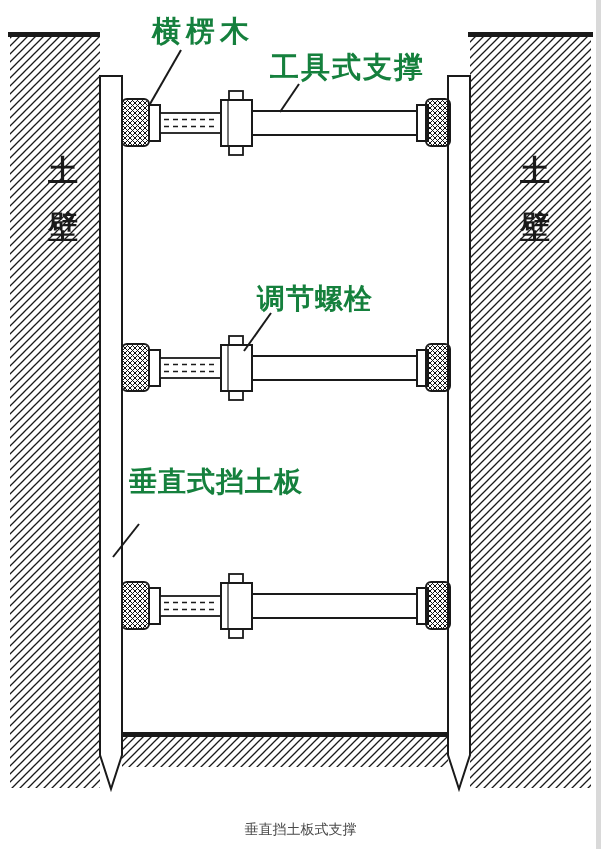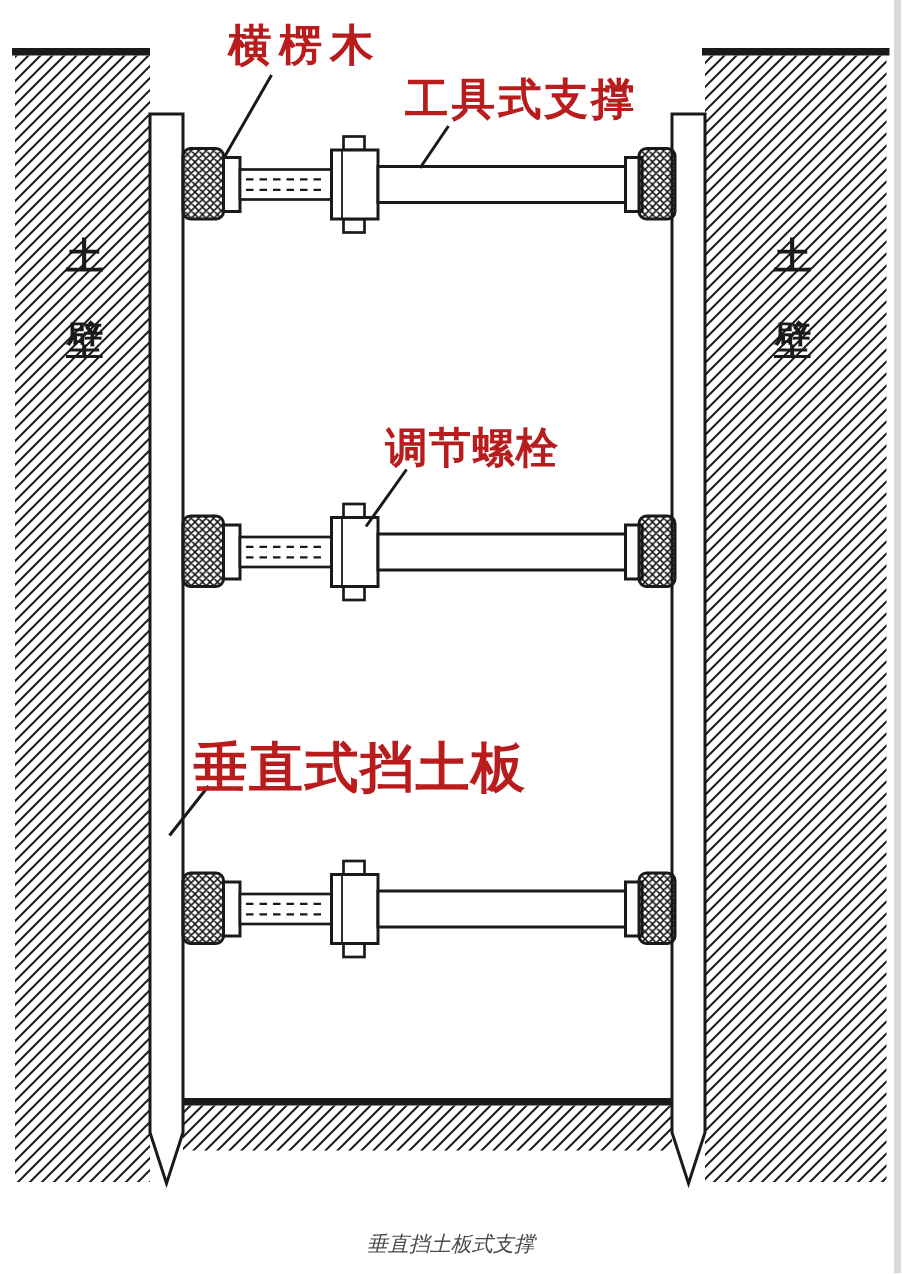--- a/index.html
+++ b/index.html
@@ -7,49 +7,48 @@
   body { font-family:"Liberation Sans","DejaVu Sans",sans-serif; }
   .stage {
     position:relative;
     width:601px; height:849px;
     background:#ffffff;
     overflow:hidden;
   }
   .stage svg { position:absolute; left:0; top:0; }
   .lbl {
     position:absolute;
-    color:#b91c1c;
+    color:#15803d;
     font-weight:600;
     white-space:nowrap;
     line-height:1;
   }
   .lbl-wale   { left:152px; top:17px;  font-size:29px; letter-spacing:5px; }
   .lbl-tool   { left:270px; top:53px;  font-size:29px; letter-spacing:2px; }
   .lbl-bolt   { left:257px; top:285px; font-size:28px; letter-spacing:1px; }
-  .lbl-board  { left:129px; top:494px; font-size:36px; letter-spacing:1px; }
+  .lbl-board  { left:129px; top:468px; font-size:28px; letter-spacing:1px; }
   .vlabel {
     position:absolute;
     color:#1a1a1a;
     font-weight:600;
     width:34px;
-    text-align:left;
+    text-align:right;
     word-break:break-all;
-    font-size:25px;
+    font-size:30px;
     line-height:56px;
   }
   .vlabel-left  { left:44px;  top:143px; }
   .vlabel-right { left:516px; top:143px; }
   .caption {
     position:absolute;
     left:0; right:0; top:821px;
     text-align:center;
     font-size:14px;
     color:#4a4a4a;
     font-weight:400;
-    font-style:italic;
   }
 </style>
 </head>
 <body>
 
 <div class="stage">
 
   <svg width="601" height="849" viewBox="0 0 601 849">
     <defs>
       <pattern id="hatch" width="8" height="8" patternUnits="userSpaceOnUse">

